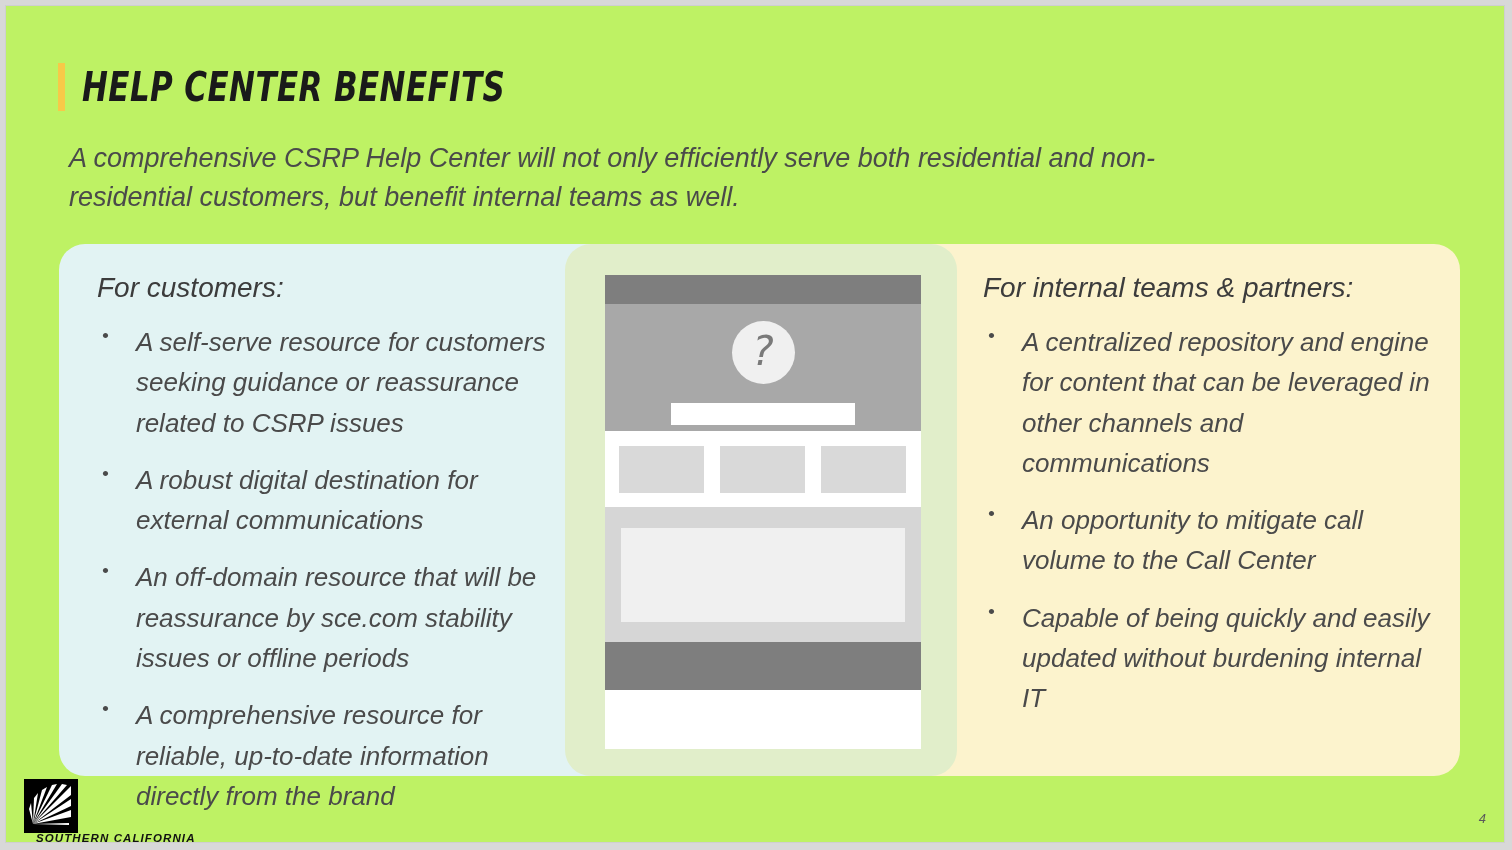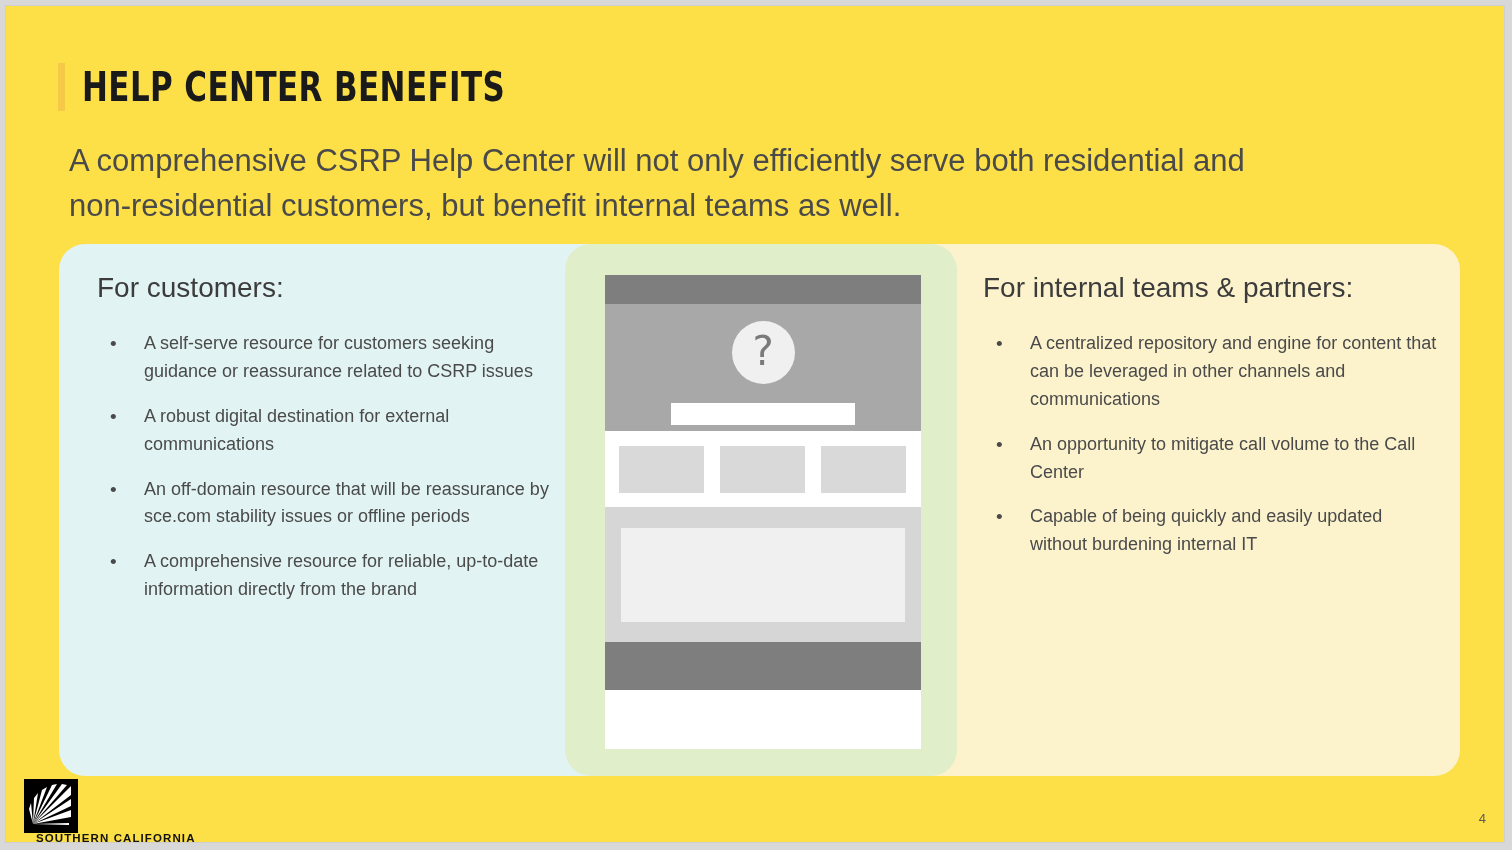--- a/index.html
+++ b/index.html
@@ -13,24 +13,25 @@
     overflow: hidden;
     font-family: "Liberation Sans", sans-serif;
   }
 
   .slide {
     position: absolute;
     left: 5px;
     top: 5px;
     width: 1500px;
     height: 838px;
-    background: #fde047;
+    background: #bef264;
     border: 1px solid #cfcfcf;
     box-sizing: border-box;
     overflow: hidden;
+    font-style: italic;
   }
 
   
   .title-row {
     position: absolute;
     left: 52px;
     top: 55px;
     display: flex;
     align-items: center;
     height: 52px;
@@ -51,21 +52,21 @@
     transform-origin: left center;
     white-space: nowrap;
     line-height: 1;
   }
 
   .subtitle {
     position: absolute;
     left: 63px;
     top: 133px;
     width: 1200px;
-    font-size: 31px;
+    font-size: 27px;
     line-height: 1.45;
     color: #4a4a4a;
     font-weight: 300;
   }
 
   
   .panels {
     position: absolute;
     left: 0;
     top: 238px;
@@ -104,24 +105,24 @@
     font-size: 28px;
     color: #3c3c3c;
     font-weight: 400;
     white-space: nowrap;
   }
   .heading-left { left: 91px; top: 28px; }
   .heading-right { left: 977px; top: 28px; }
 
   ul.bullets {
     position: absolute;
-    margin: 8px;
+    margin: 0;
     padding: 0;
     list-style: none;
-    font-size: 18px;
+    font-size: 26px;
     line-height: 1.55;
     color: #4a4a4a;
   }
   ul.bullets.left  { left: 92px;  top: 78px;  width: 452px; }
   ul.bullets.right { left: 978px; top: 78px;  width: 452px; }
 
   ul.bullets li {
     position: relative;
     padding-left: 38px;
     margin-bottom: 17px;

